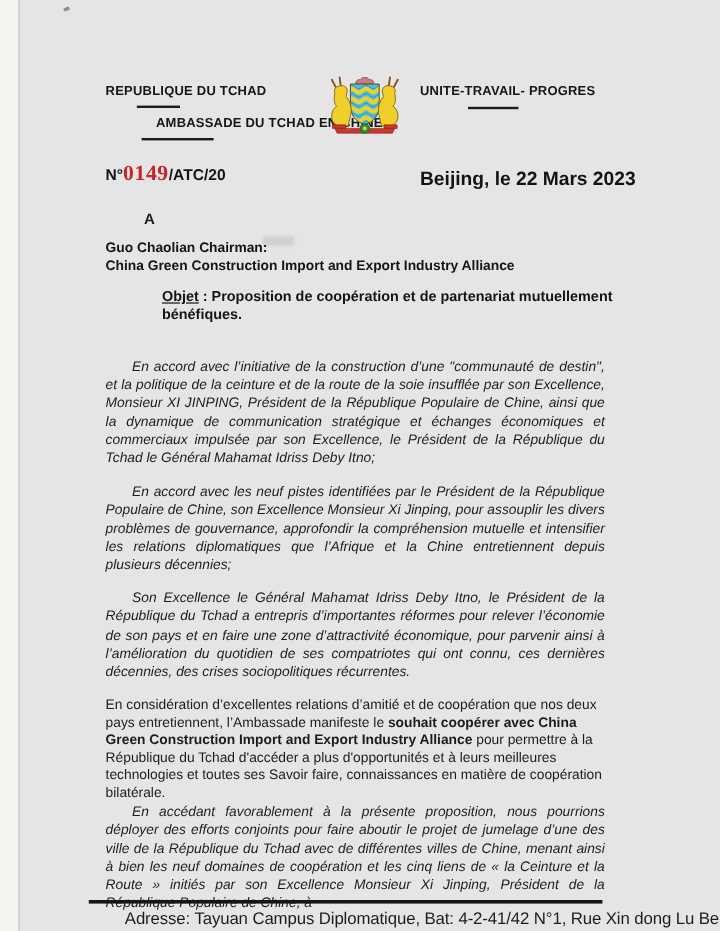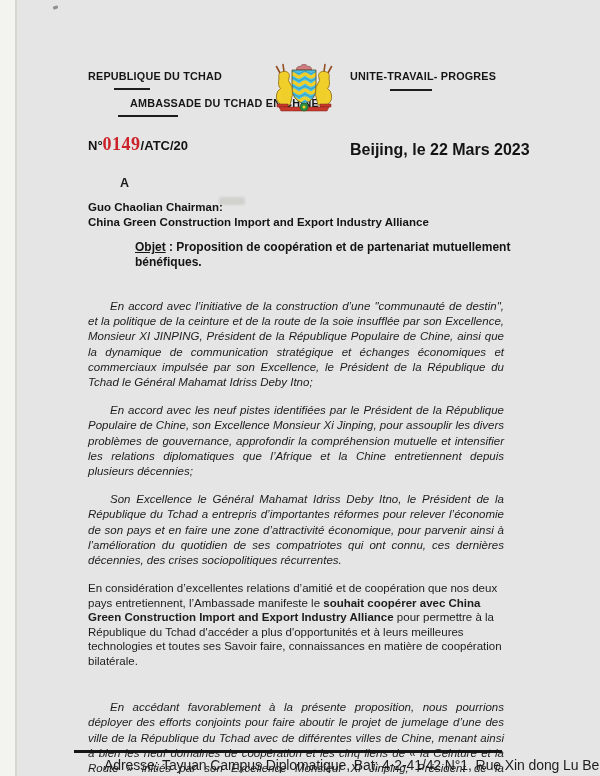--- a/index.html
+++ b/index.html
@@ -26,21 +26,21 @@
   
   .salutation{position:absolute;left:120px;top:176px;font-weight:bold;font-size:12.5px;}
   .recipient{position:absolute;left:88px;top:200px;font-weight:bold;font-size:11.5px;line-height:15px;color:#141414;}
   .subject{position:absolute;left:88px;top:240px;width:432px;font-weight:bold;font-size:12px;line-height:15px;color:#141414;margin-left:47px;}
   .subject-label{text-decoration:underline;}
   
   .letter-body{position:absolute;left:88px;top:299px;width:416px;}
   .para{margin:0 0 13px 0;font-size:11.5px;line-height:15.2px;text-align:justify;color:#1c1c1c;}
   .para.indent{text-indent:22px;font-style:italic;}
   .para.ragged{text-align:left;}
-  .para.tight{line-height:14.5px;margin-bottom:32px;}
+  .para.tight{line-height:14.5px;margin-bottom:2px;}
   .para .b{font-weight:bold;}
   
   .footer{position:absolute;left:74px;top:750px;width:428px;}
   .footer-rule{height:3px;background:#161616;}
   .footer-address{margin:4px 0 0 30px;font-weight:normal;font-size:14px;letter-spacing:-.1px;white-space:nowrap;color:#1d1d1d;}
 </style>
 </head>
 <body>
 
 <div class="page">

